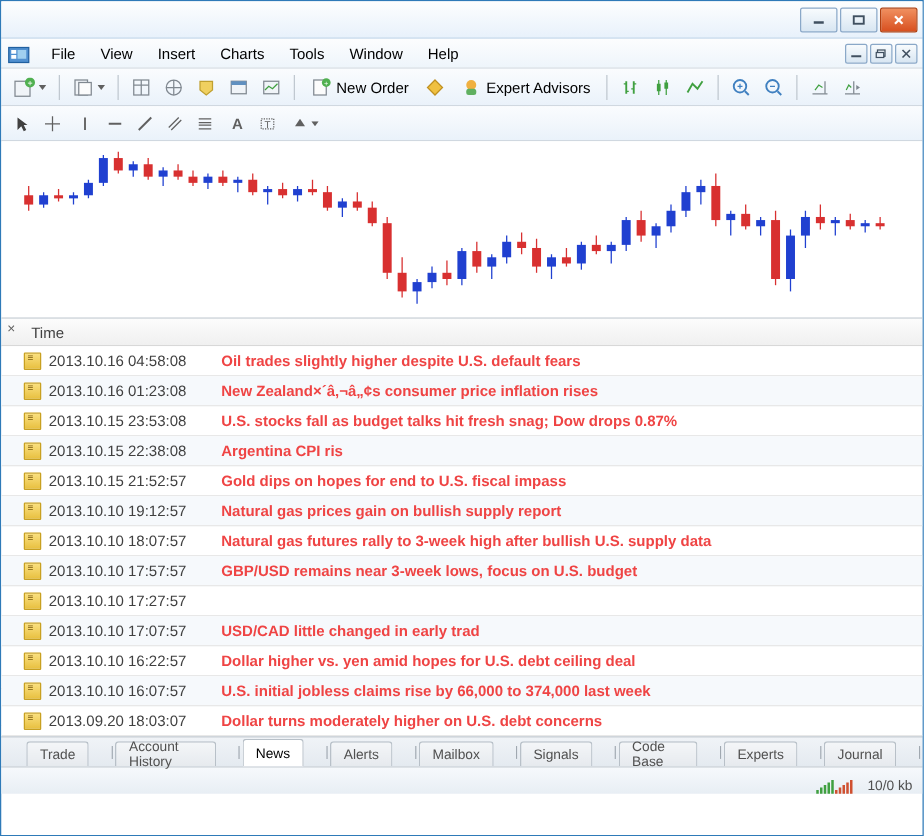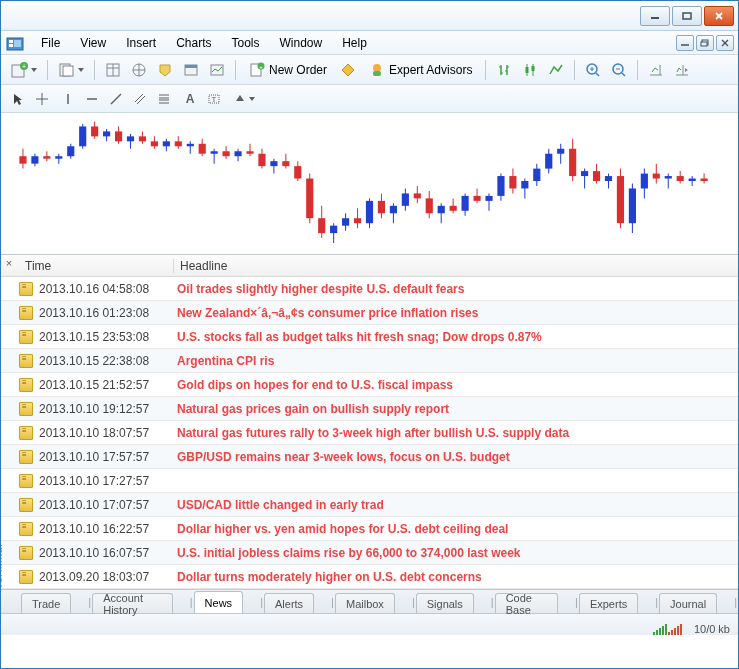--- a/index.html
+++ b/index.html
@@ -422,21 +422,20 @@
       <rect x="661.5" y="60" width="6.999999999999999" height="2.5" fill="#2040d0"></rect>
       <line x1="676.6666666666666" y1="55" x2="676.6666666666666" y2="65" stroke="#d83030" stroke-width="1"></line>
       <rect x="673.1666666666666" y="60" width="6.999999999999999" height="2.5" fill="#d83030"></rect>
     </svg>
 </div>
 
 <div class="news-panel">
   <div class="news-close">×</div>
   <div class="news-header">
     <div class="col-time">Time</div>
-    <div class="col-headline">Headline</div>
   </div>
   <div class="news-list" id="news-list">
       <div class="news-row">
         <div class="news-icon"></div>
         <div class="news-time">2013.10.16 04:58:08</div>
         <div class="news-headline">Oil trades slightly higher despite U.S. default fears</div>
       </div>
       <div class="news-row">
         <div class="news-icon"></div>
         <div class="news-time">2013.10.16 01:23:08</div>

